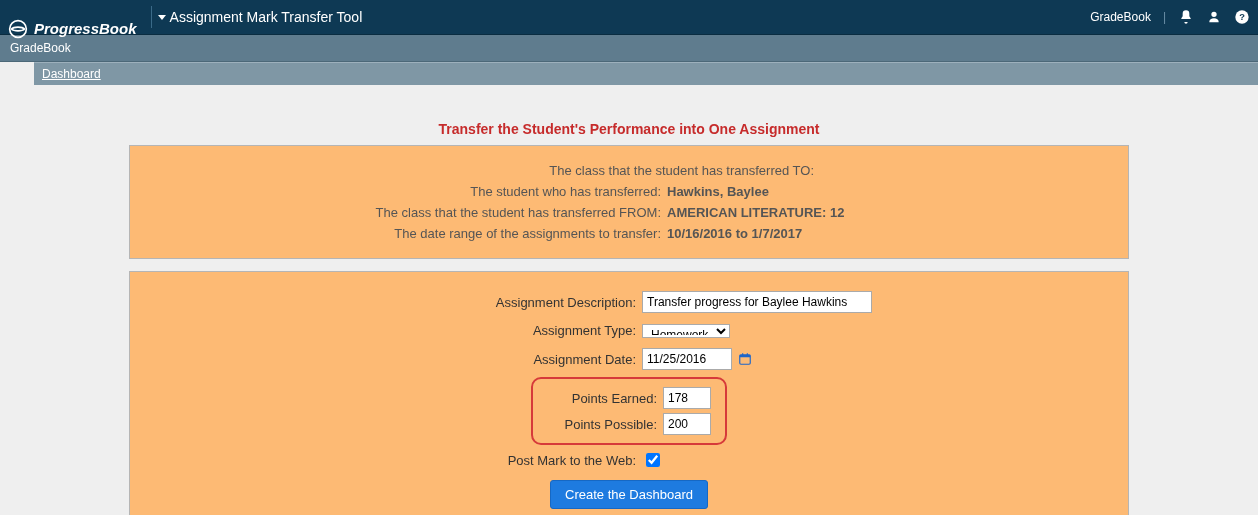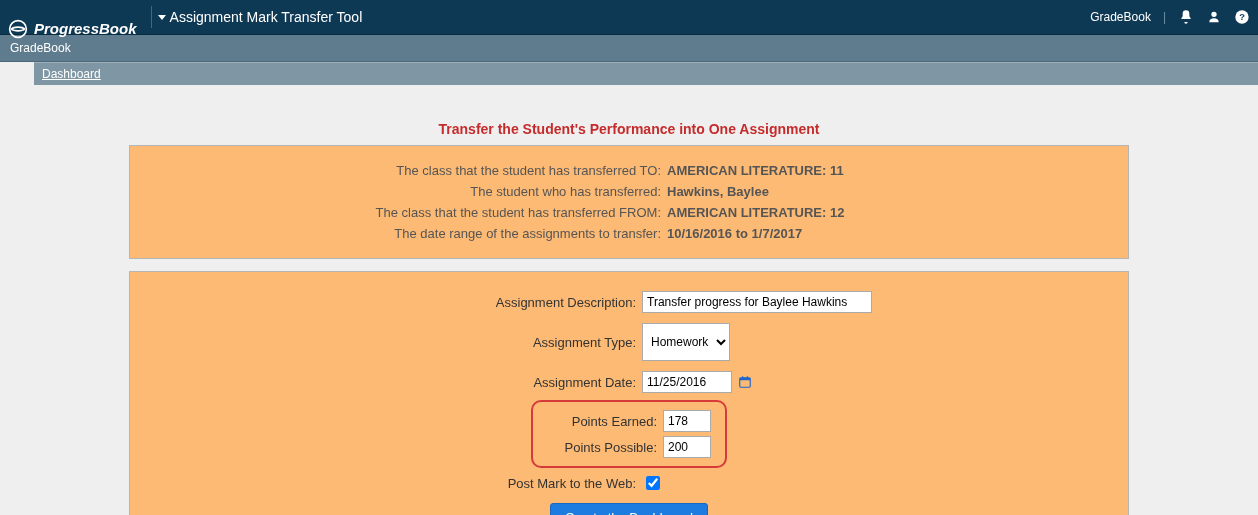--- a/index.html
+++ b/index.html
@@ -140,21 +140,21 @@
   input[type=text].wide { width: 230px; }
   input[type=text].med  { width: 90px; }
   input[type=text].small{ width: 48px; text-align:left; padding-left:4px;}
   input[type=text], select {
     border: 1px solid #aaa;
     background: #fff;
     font-size: 12px;
     height: 22px;
     padding: 2px 4px;
   }
-  select { height: 38px; }
+  select { height: 14px; }
   .cal-icon { width:14px; height:14px; fill:#1e66c9; display:inline-block; }
   .highlight-oval {
     position: relative;
     border: 2px solid #d63a3a;
     border-radius: 10px;
     padding: 6px 14px;
     display: inline-block;
   }
   .points-wrap {
     display: inline-block;
@@ -221,21 +221,20 @@
   <a>Dashboard</a>
 </div>
 
 <div class="content">
 
   <div class="red-title">Transfer the Student's Performance into One Assignment</div>
 
   <div class="panel">
     <div class="kv-row">
       <span class="k">The class that the student has transferred TO:</span>
-      <span class="v">AMERICAN LITERATURE: 11</span>
     </div>
     <div class="kv-row">
       <span class="k">The student who has transferred:</span>
       <span class="v">Hawkins, Baylee</span>
     </div>
     <div class="kv-row">
       <span class="k">The class that the student has transferred FROM:</span>
       <span class="v">AMERICAN LITERATURE: 12</span>
     </div>
     <div class="kv-row">

